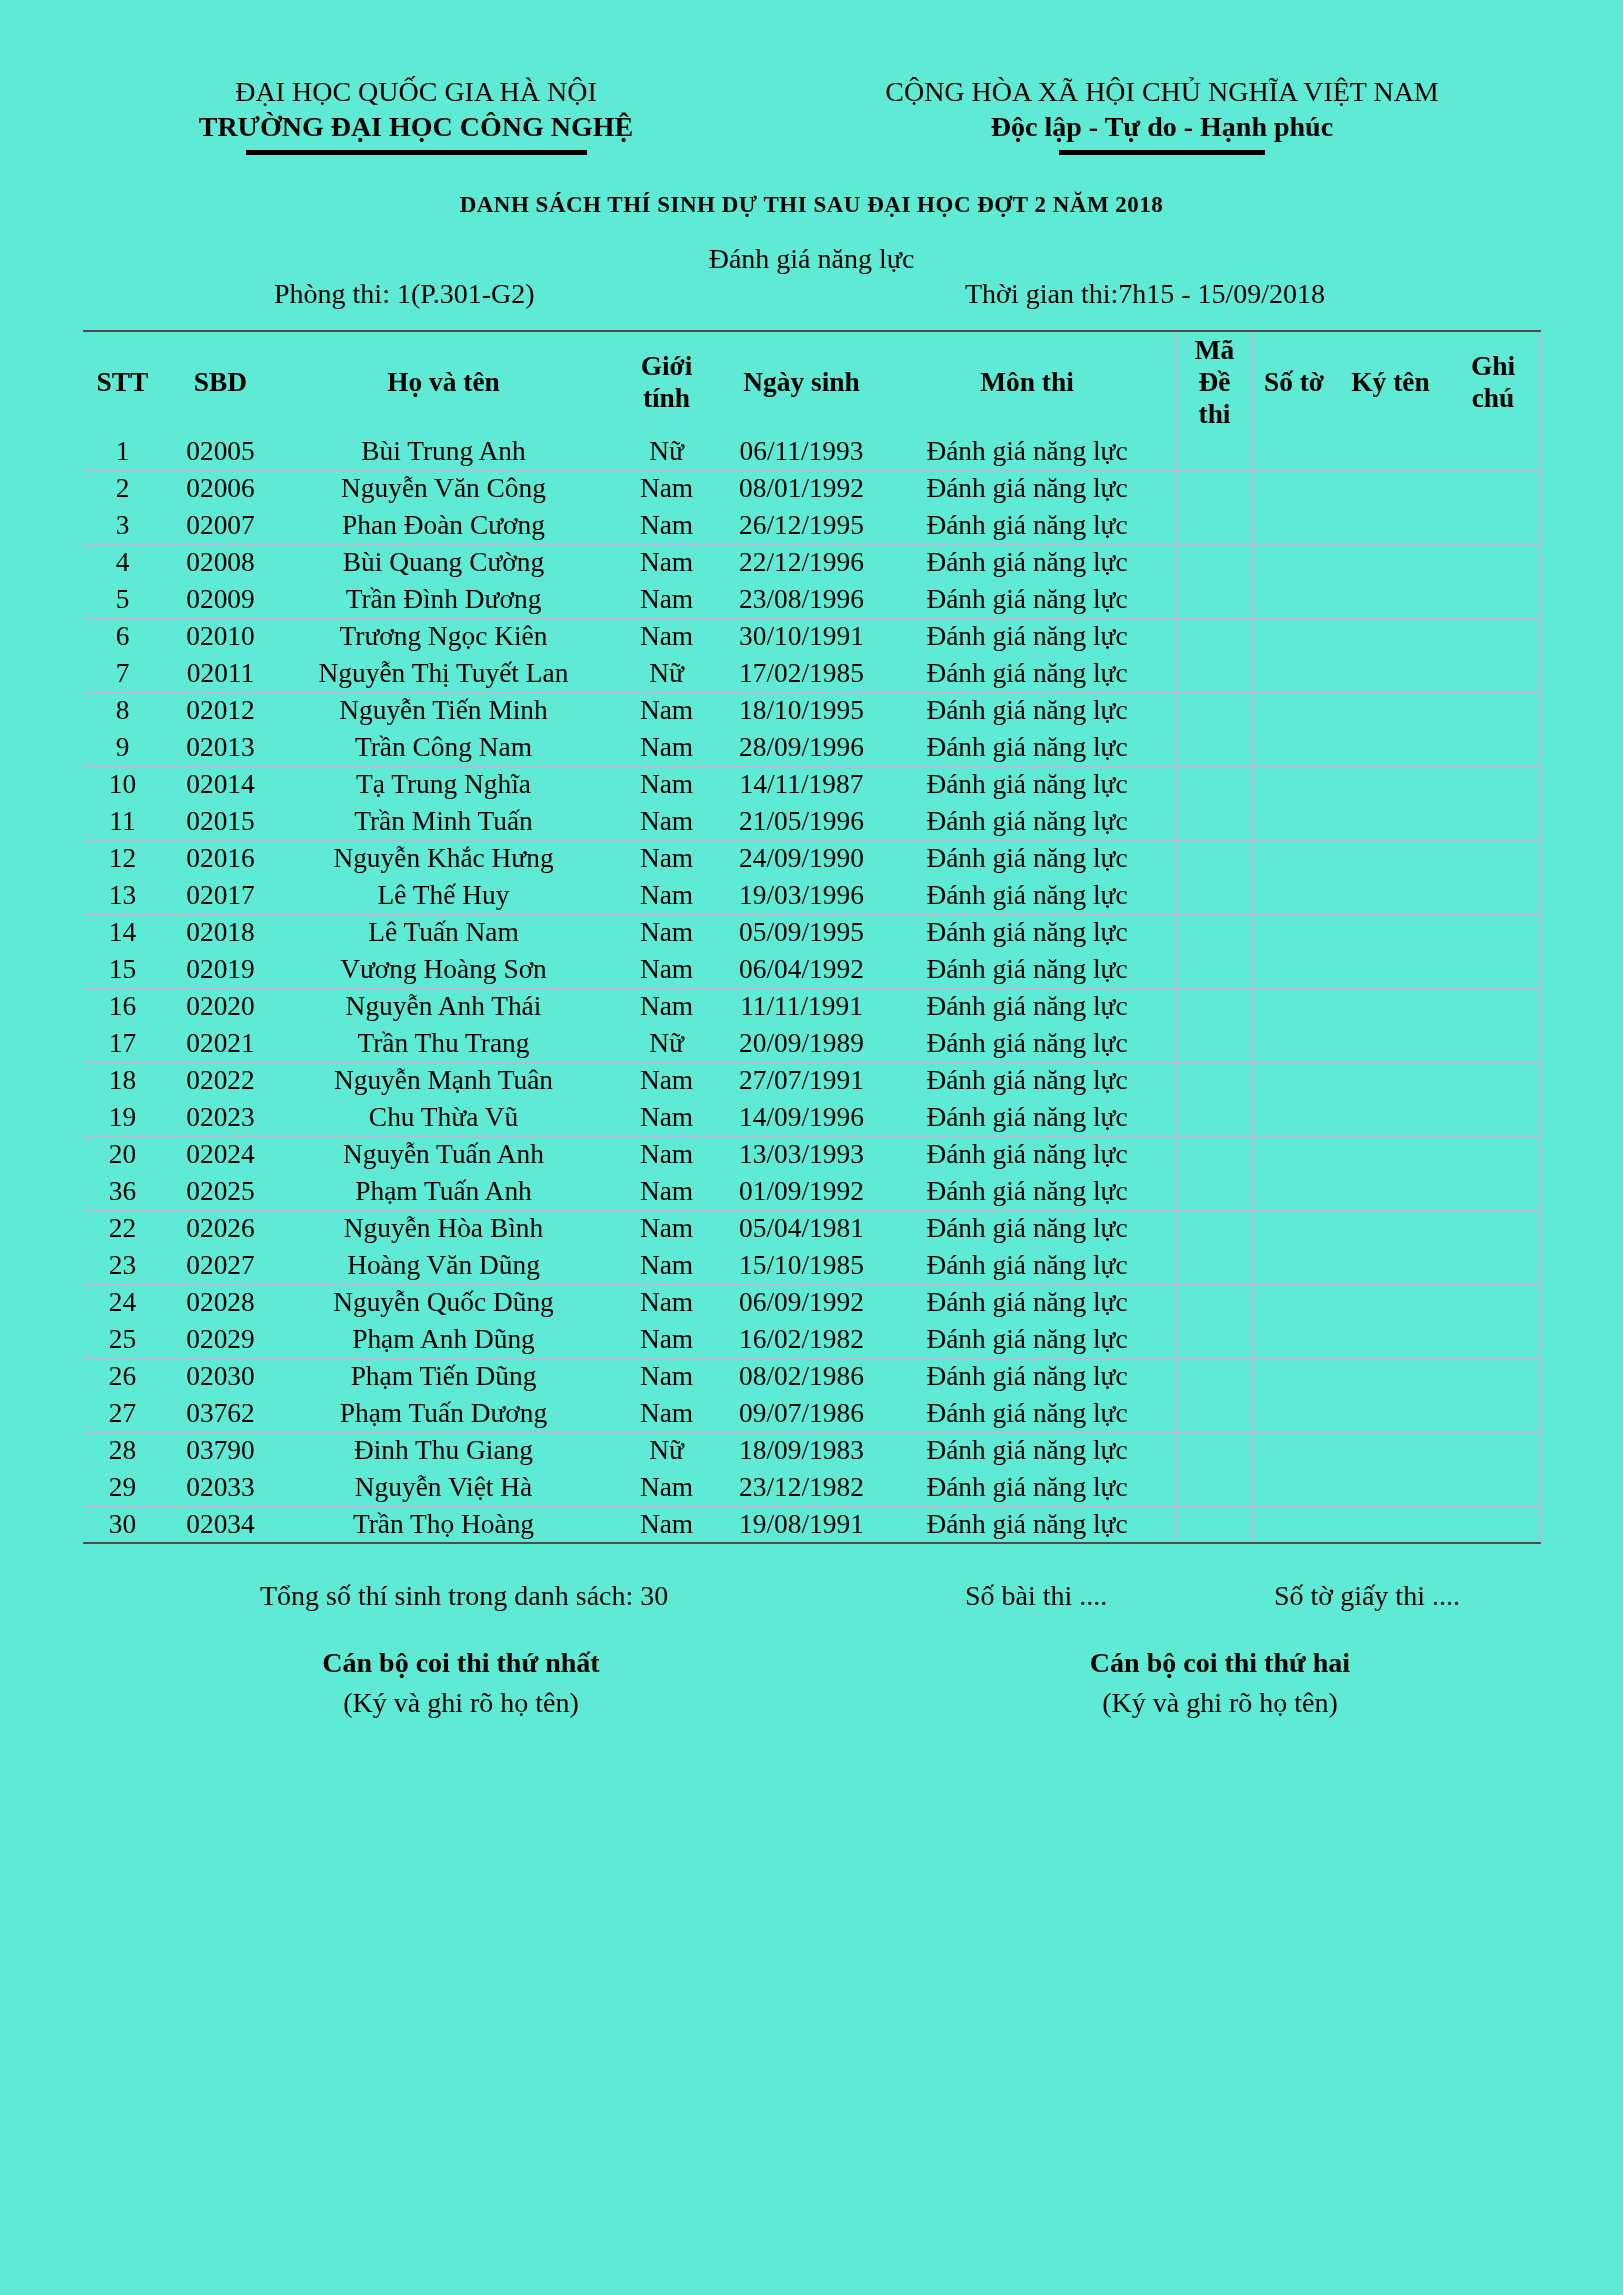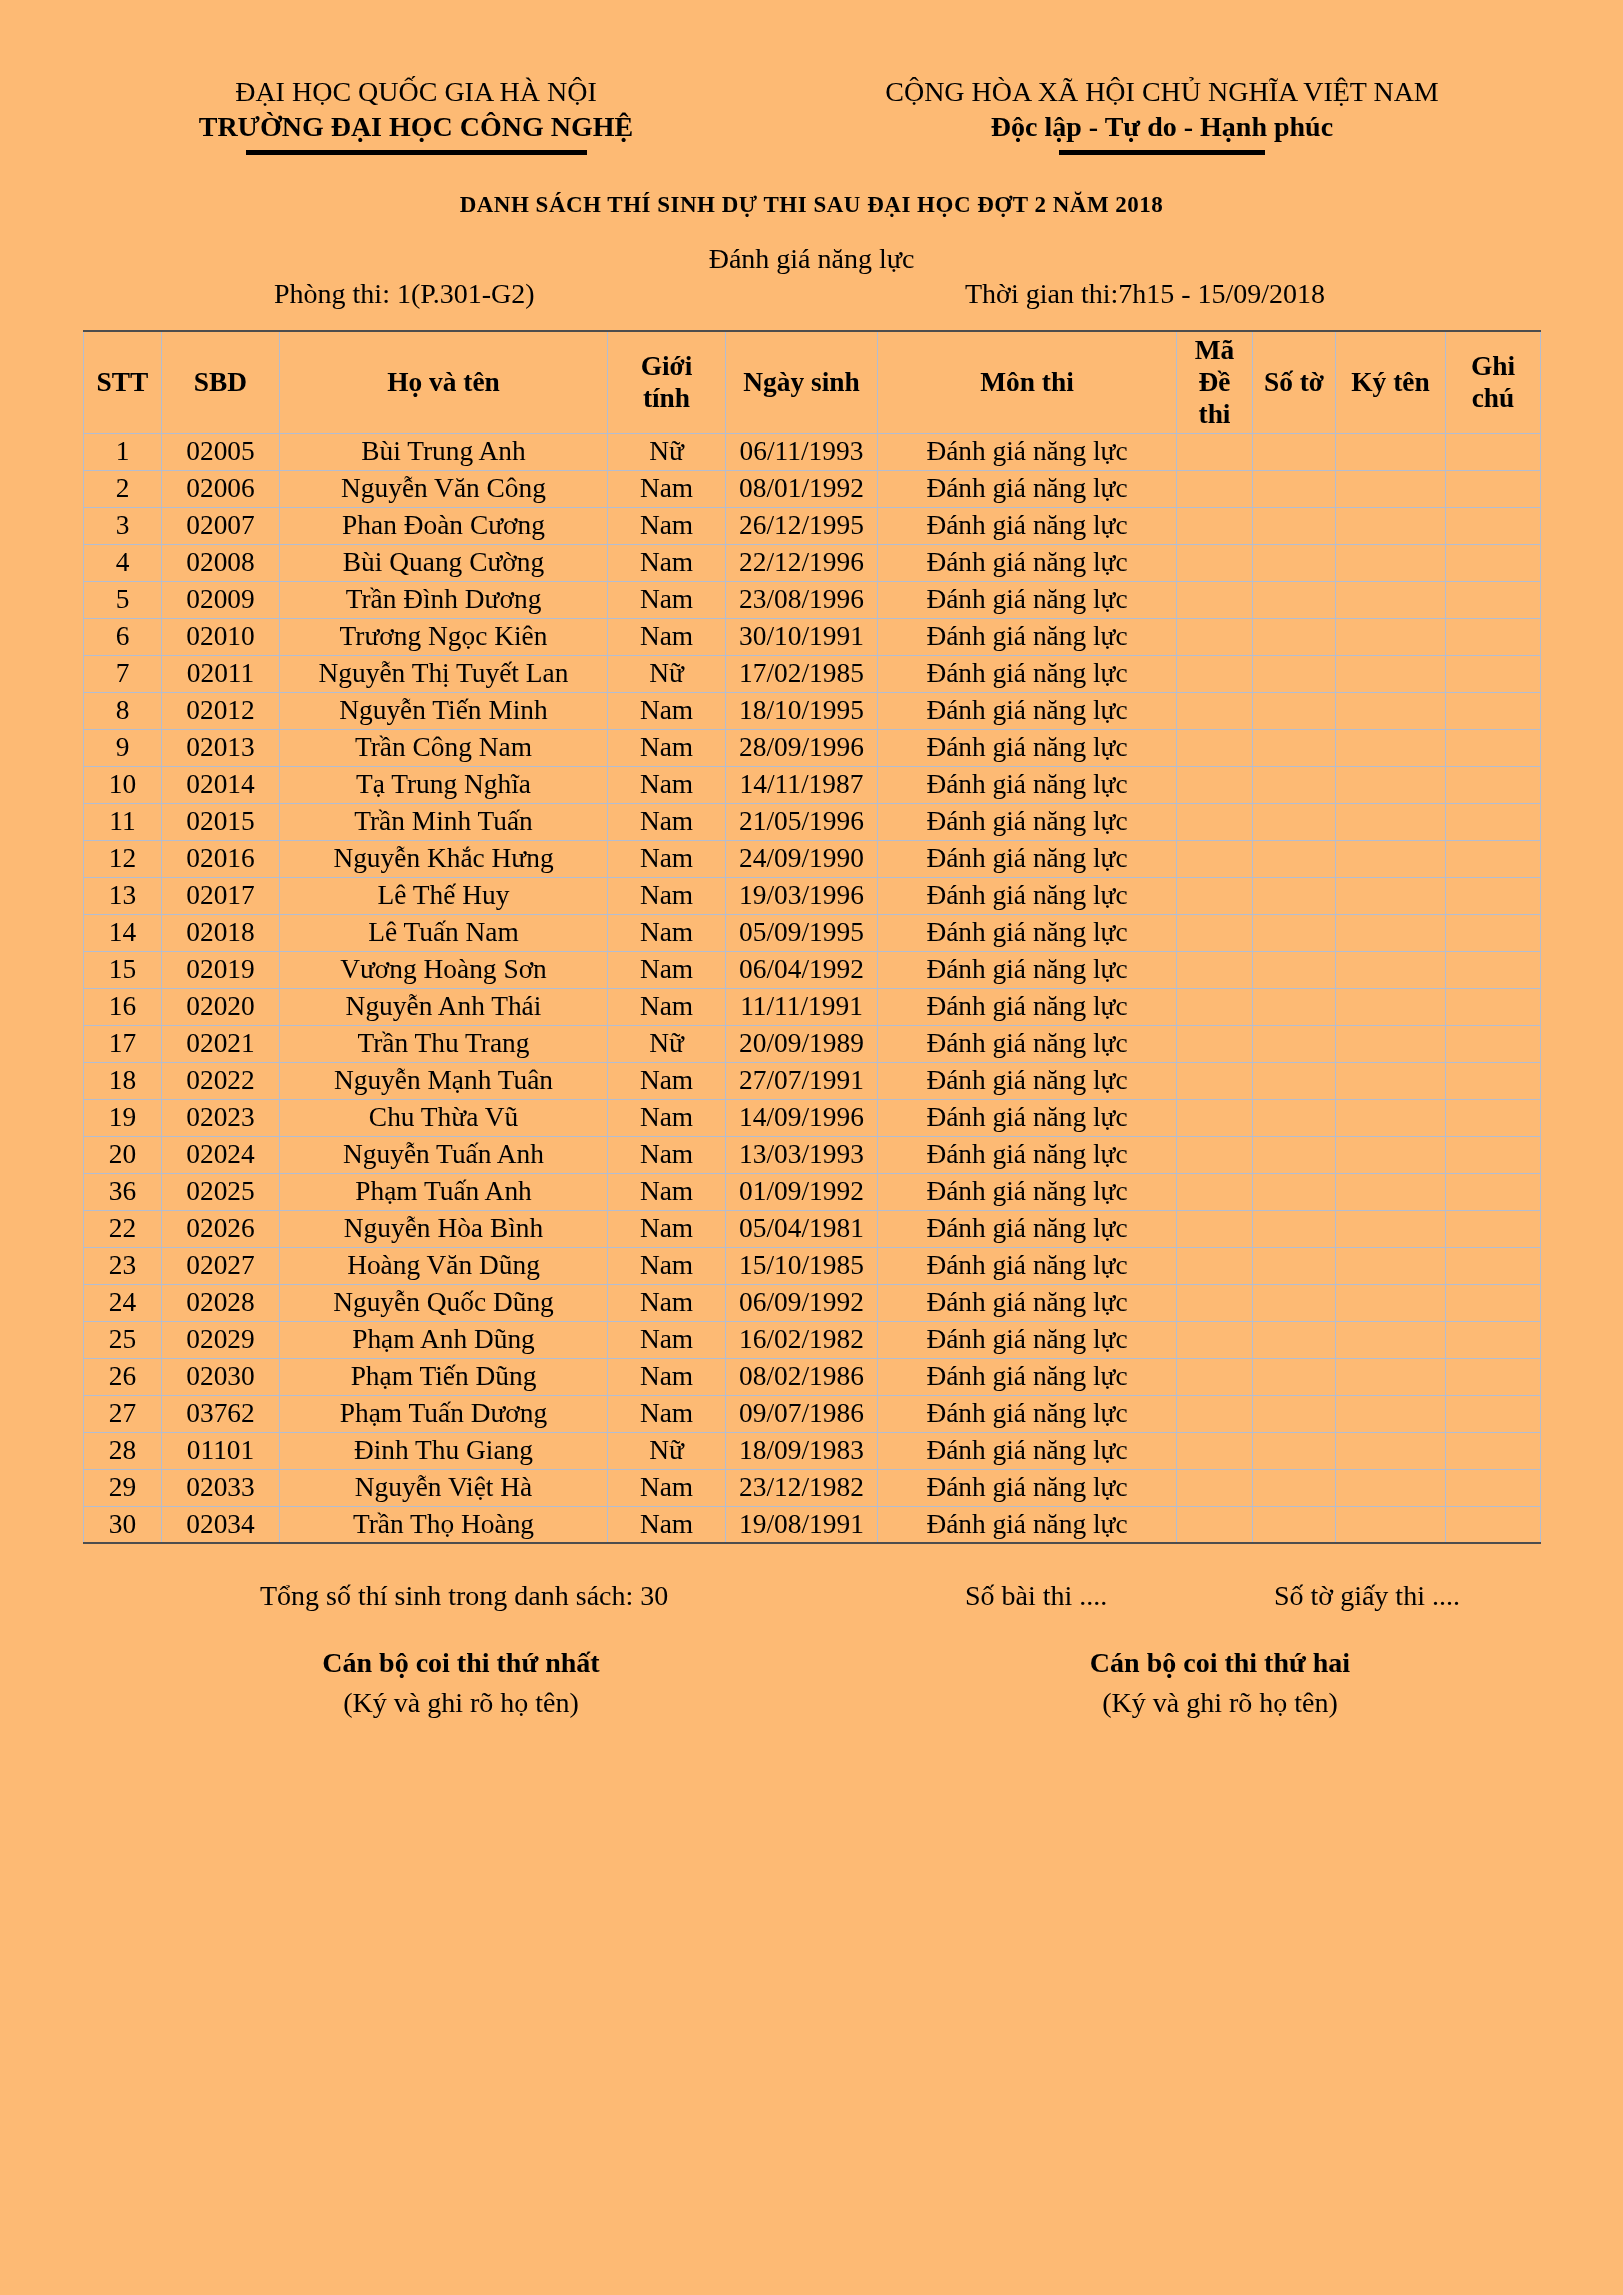--- a/index.html
+++ b/index.html
@@ -3,21 +3,21 @@
 <meta charset="utf-8">
 <style>
   * { box-sizing: border-box; }
   html, body { margin: 0; padding: 0; background: #ffffff; }
   body { font-family: "Liberation Serif", "DejaVu Serif", serif; color: #000; }
 
   .page {
     position: relative;
     width: 1623px;
     height: 2296px;
-    background: #fdba74;
+    background: #5eead4;
     overflow: hidden;
   }
 
   
   .org {
     position: absolute;
     top: 74px;
     text-align: center;
     font-size: 28px;
     line-height: 35px;
@@ -502,21 +502,21 @@
       <td class="c-dob">09/07/1986</td>
       <td class="c-subject">Đánh giá năng lực</td>
       <td class="c-exam-code"></td>
       <td class="c-sheets"></td>
       <td class="c-sign"></td>
       <td class="c-note"></td>
     </tr>
 
     <tr>
       <td class="c-stt">28</td>
-      <td class="c-sbd">01101</td>
+      <td class="c-sbd">03790</td>
       <td class="c-name">Đinh Thu Giang</td>
       <td class="c-gender">Nữ</td>
       <td class="c-dob">18/09/1983</td>
       <td class="c-subject">Đánh giá năng lực</td>
       <td class="c-exam-code"></td>
       <td class="c-sheets"></td>
       <td class="c-sign"></td>
       <td class="c-note"></td>
     </tr>
 

